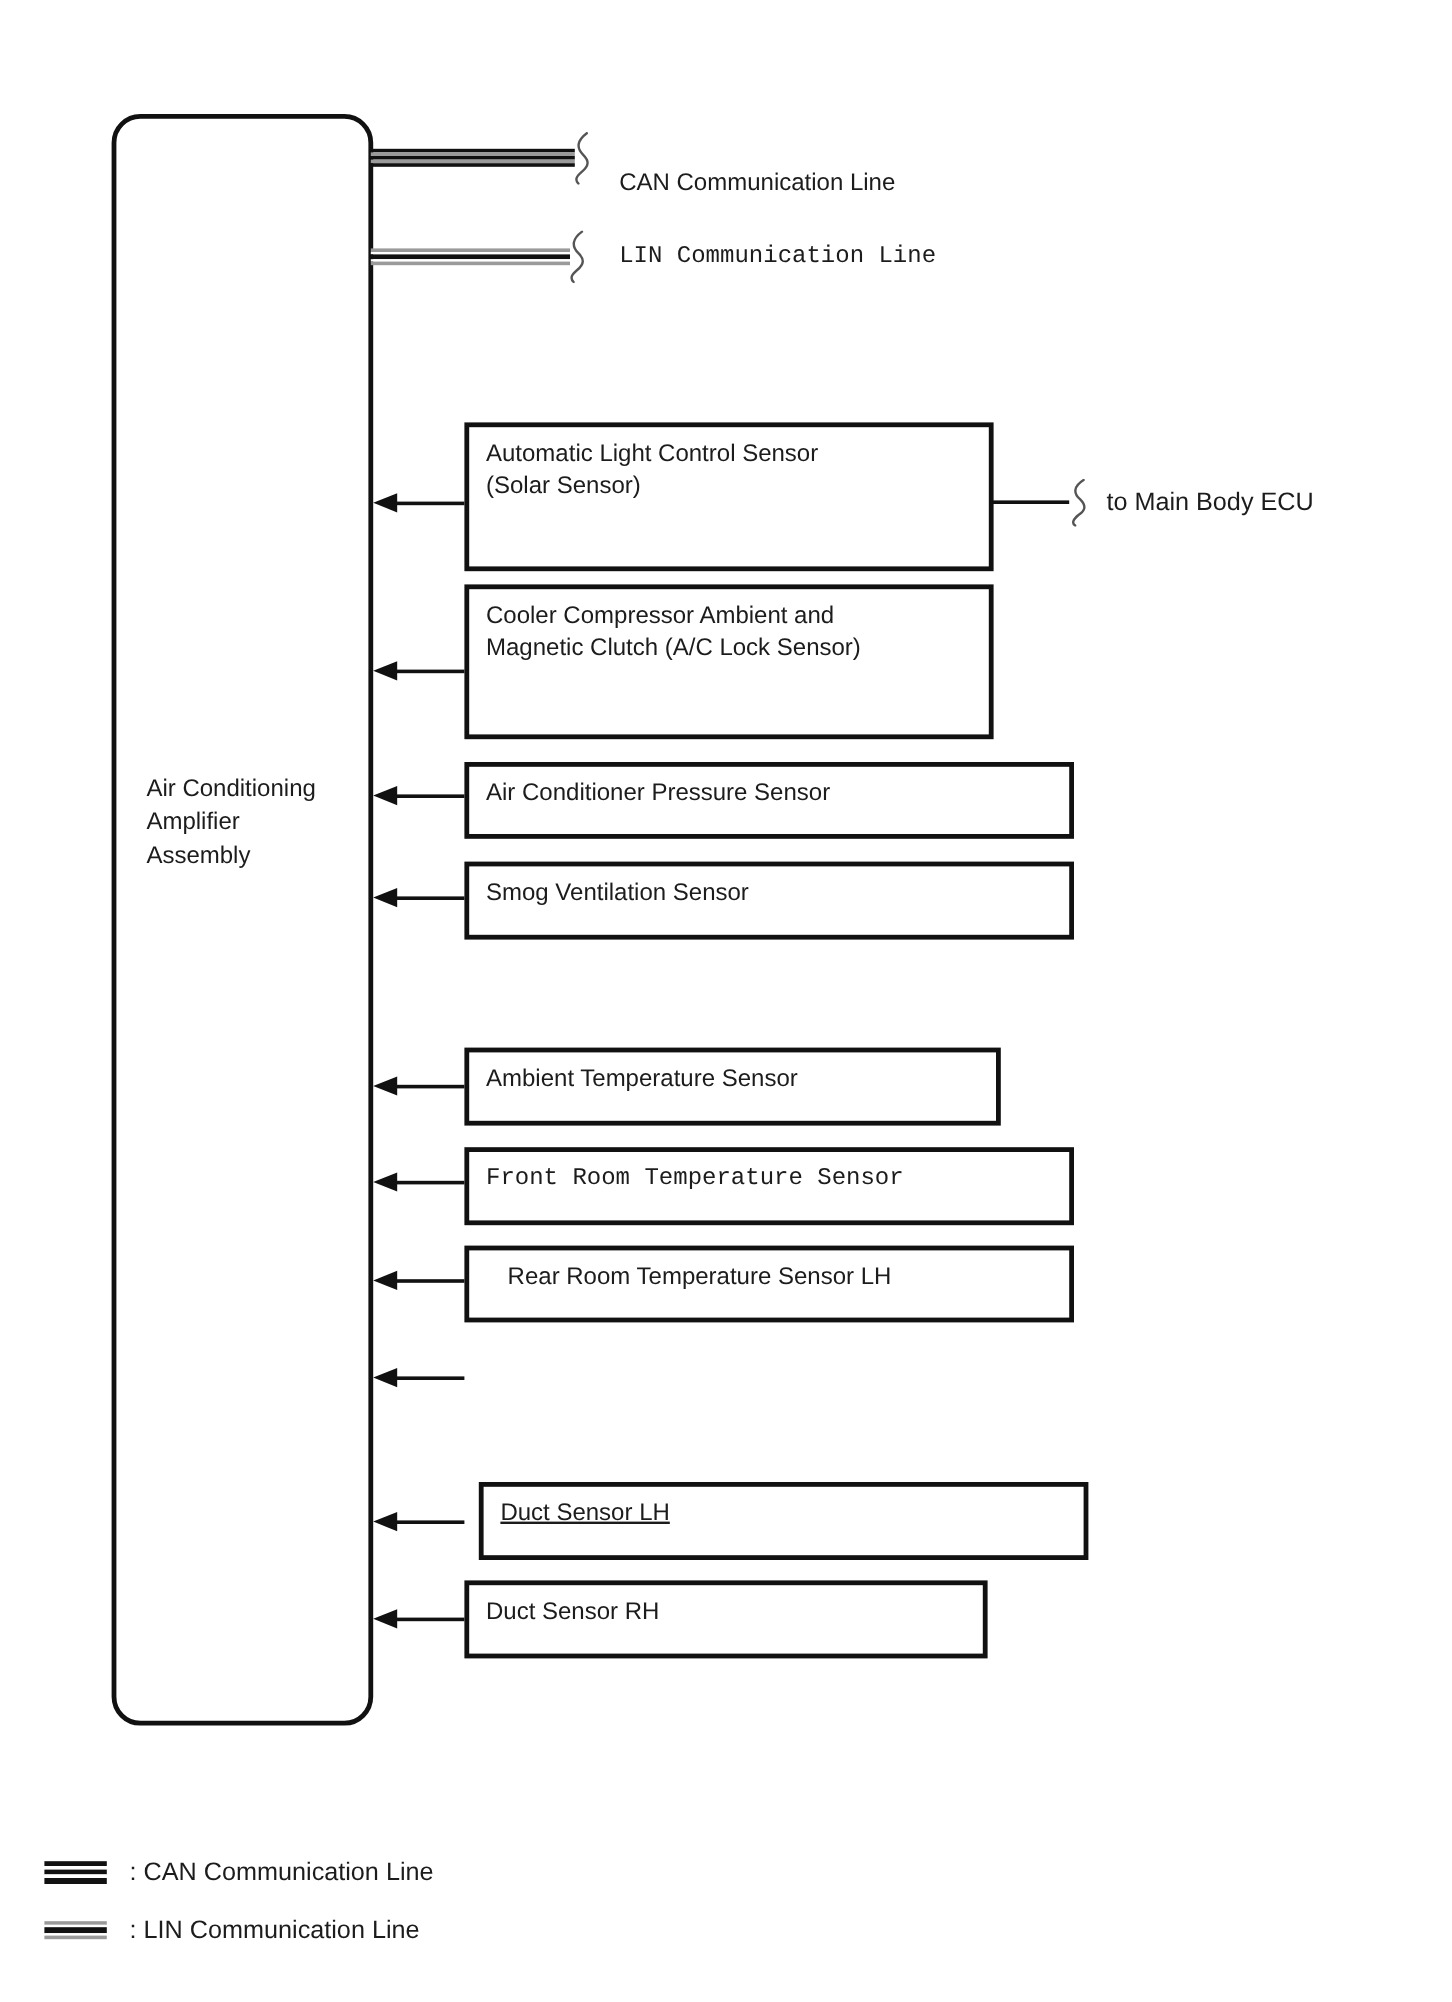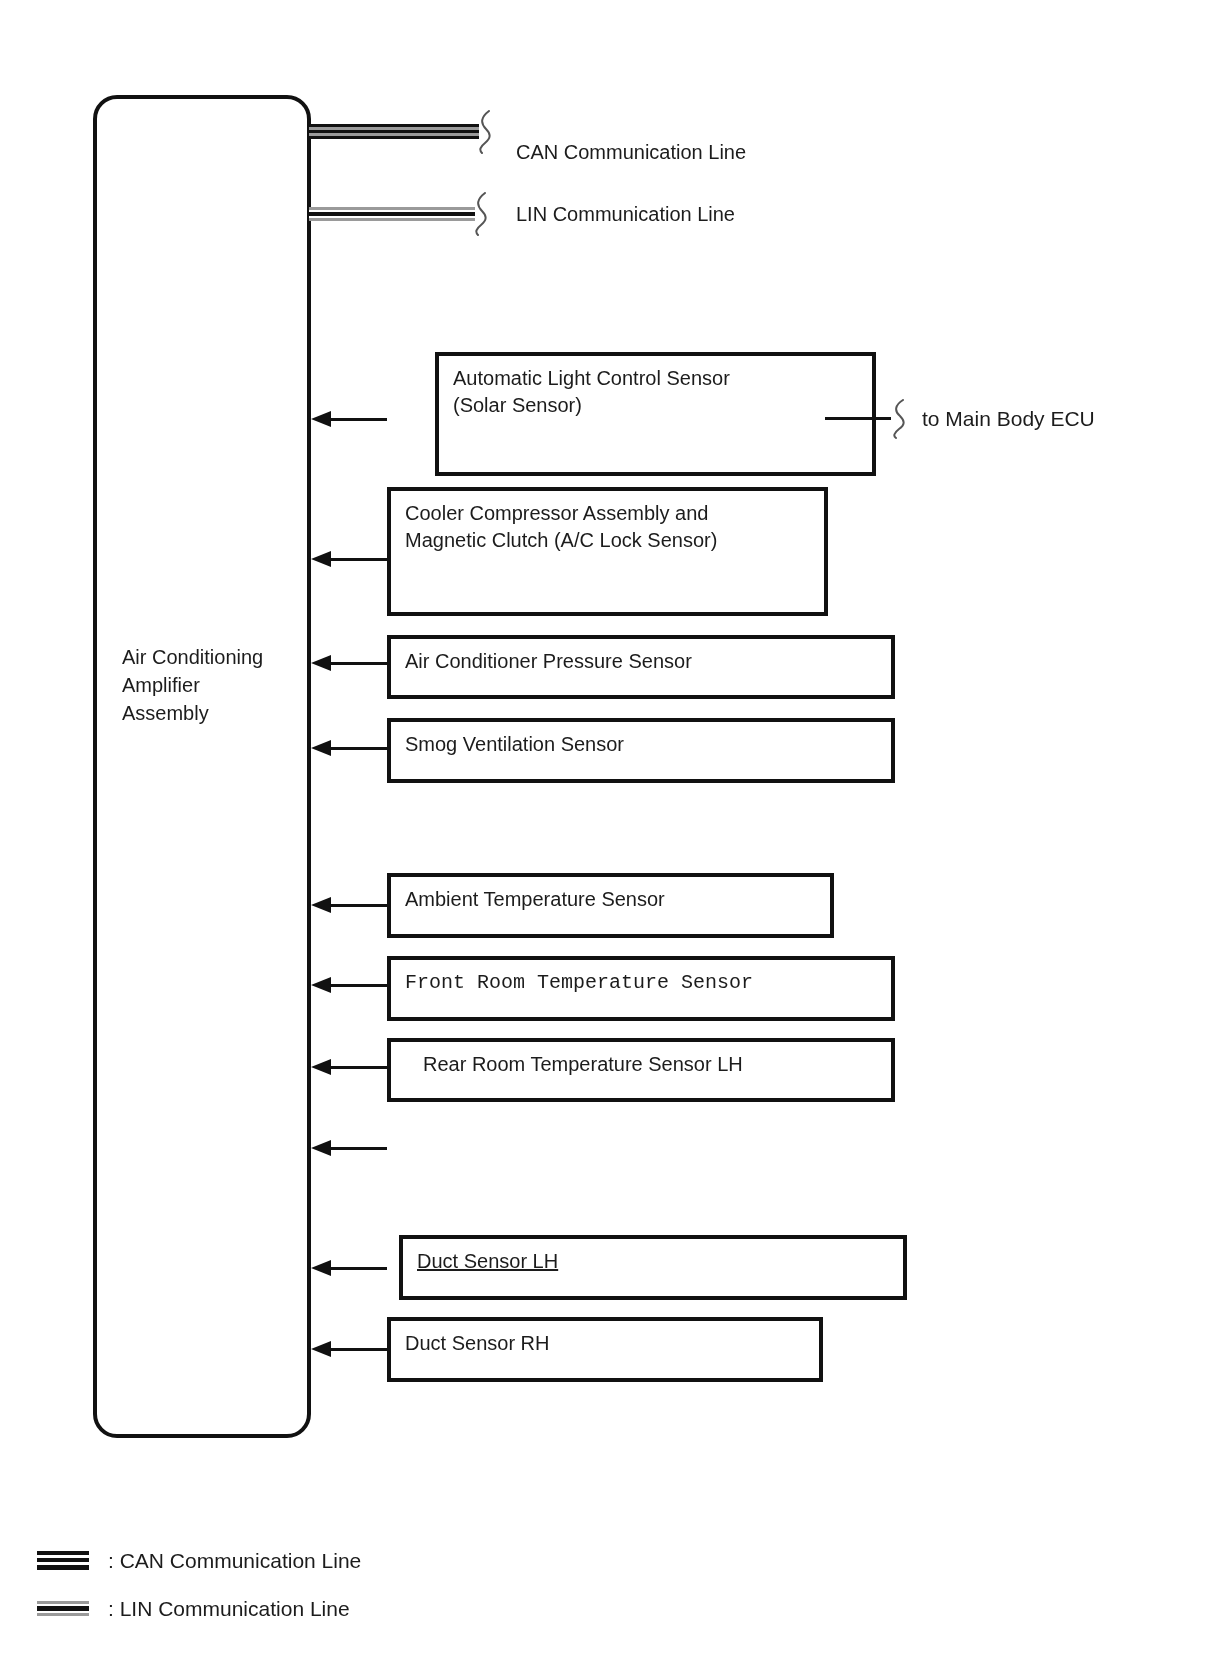--- a/index.html
+++ b/index.html
@@ -67,28 +67,28 @@
   <div class="band" style="top:207px;width:166px;">
     <div class="row-g3"></div>
     <div class="row-w2"></div>
     <div class="row-b4"></div>
     <div class="row-w2"></div>
     <div class="row-g3"></div>
   </div>
   <svg class="squiggle" style="left:473px;top:192px;" width="16" height="44" viewBox="0 0 16 44">
     <path d="M12 1 C4 7 3 13 9 19 C14 24 14 28 8 33 C3 37 2 40 5 43" fill="none" stroke="#555" stroke-width="2" stroke-linecap="round"></path>
   </svg>
-  <div class="toplabel" style="left:516px;top:201px;">LIN Communication Line</div>
+  <div class="toplabel" style="left:516px;top:201px;font-family:Liberation Mono, monospace;">LIN Communication Line</div>
 
-  <div class="sensor-box" style="left:387px;top:352px;width:441px;height:124px;margin-left:48px;">
+  <div class="sensor-box" style="left:387px;top:352px;width:441px;height:124px;">
     <div>Automatic Light Control Sensor</div>
     <div>(Solar Sensor)</div>
   </div>
   <div class="sensor-box" style="left:387px;top:487px;width:441px;height:129px;">
-    <div>Cooler Compressor Assembly and</div>
+    <div>Cooler Compressor Ambient and</div>
     <div>Magnetic Clutch (A/C Lock Sensor)</div>
   </div>
   <div class="sensor-box" style="left:387px;top:635px;width:508px;height:64px;">
     <div>Air Conditioner Pressure Sensor</div>
   </div>
   <div class="sensor-box" style="left:387px;top:718px;width:508px;height:65px;">
     <div>Smog Ventilation Sensor</div>
   </div>
   <div class="sensor-box" style="left:387px;top:873px;width:447px;height:65px;">
     <div>Ambient Temperature Sensor</div>

